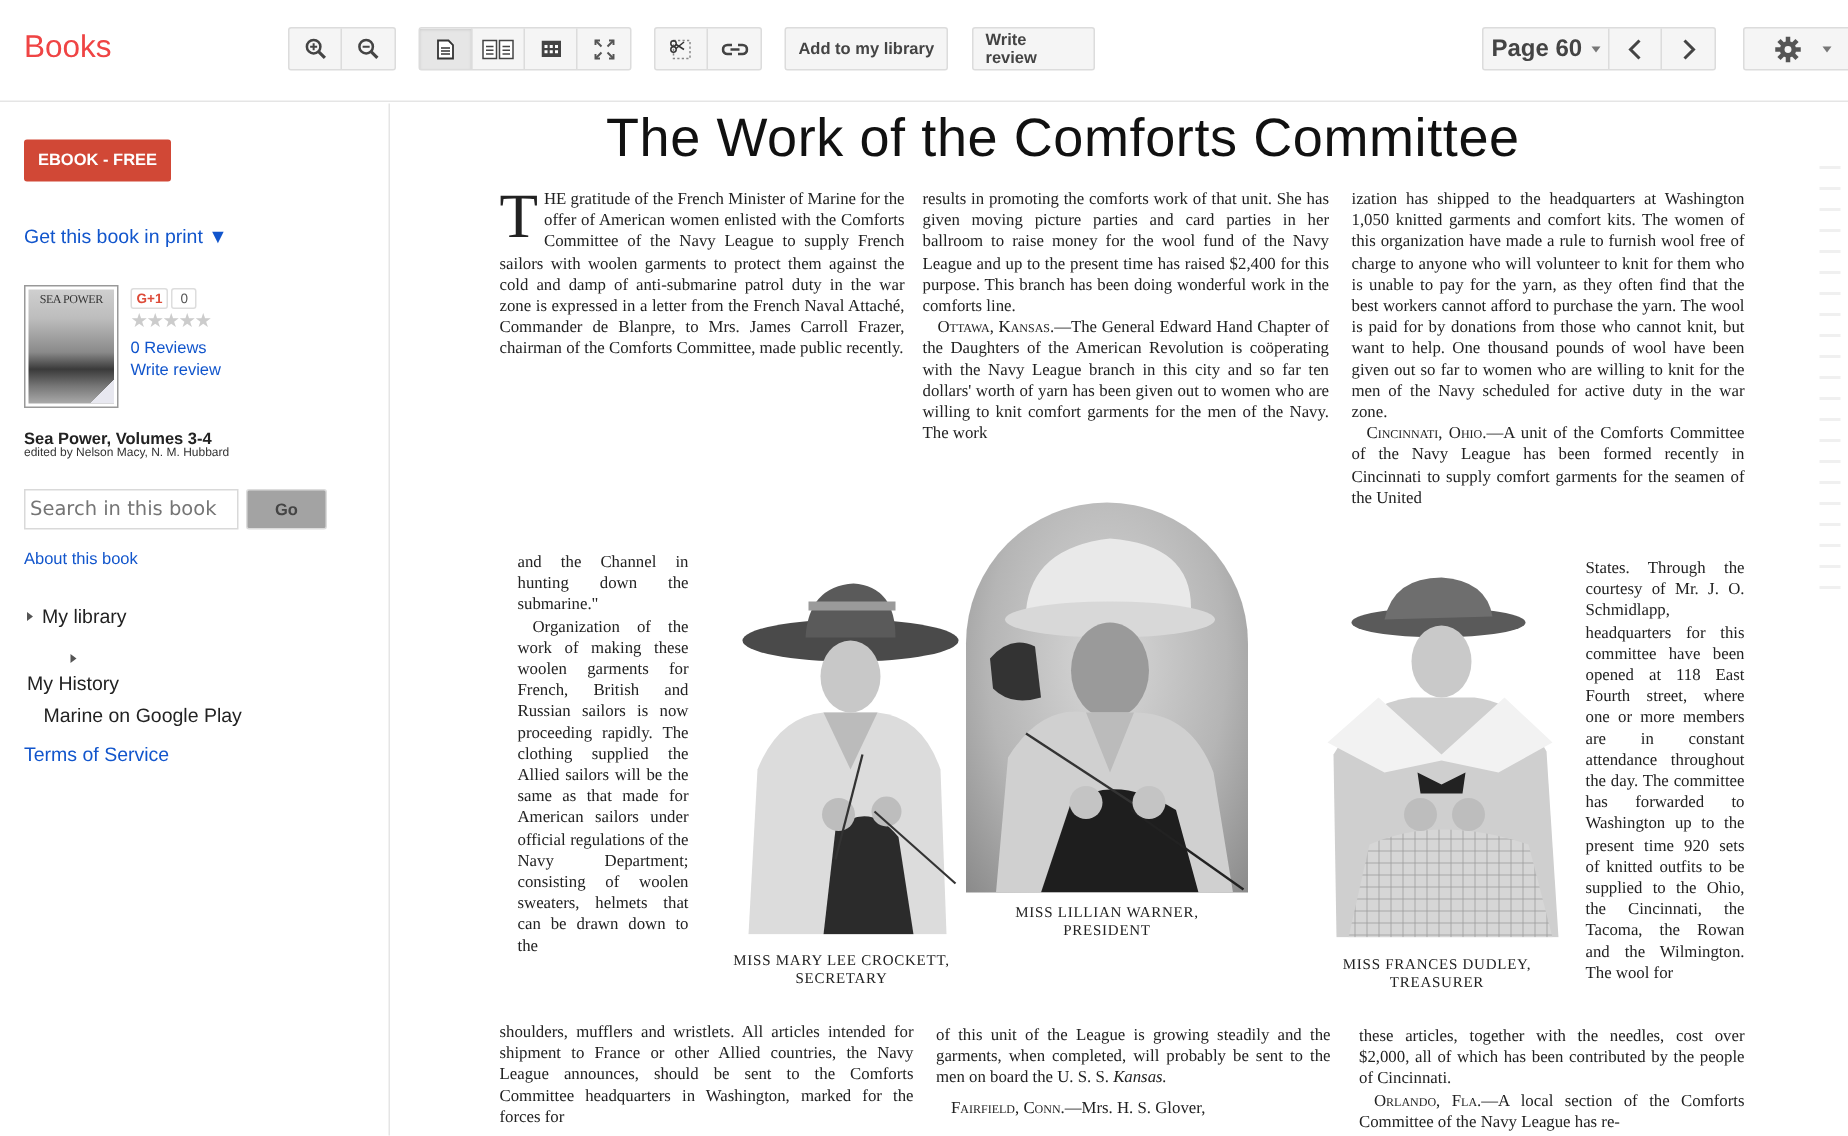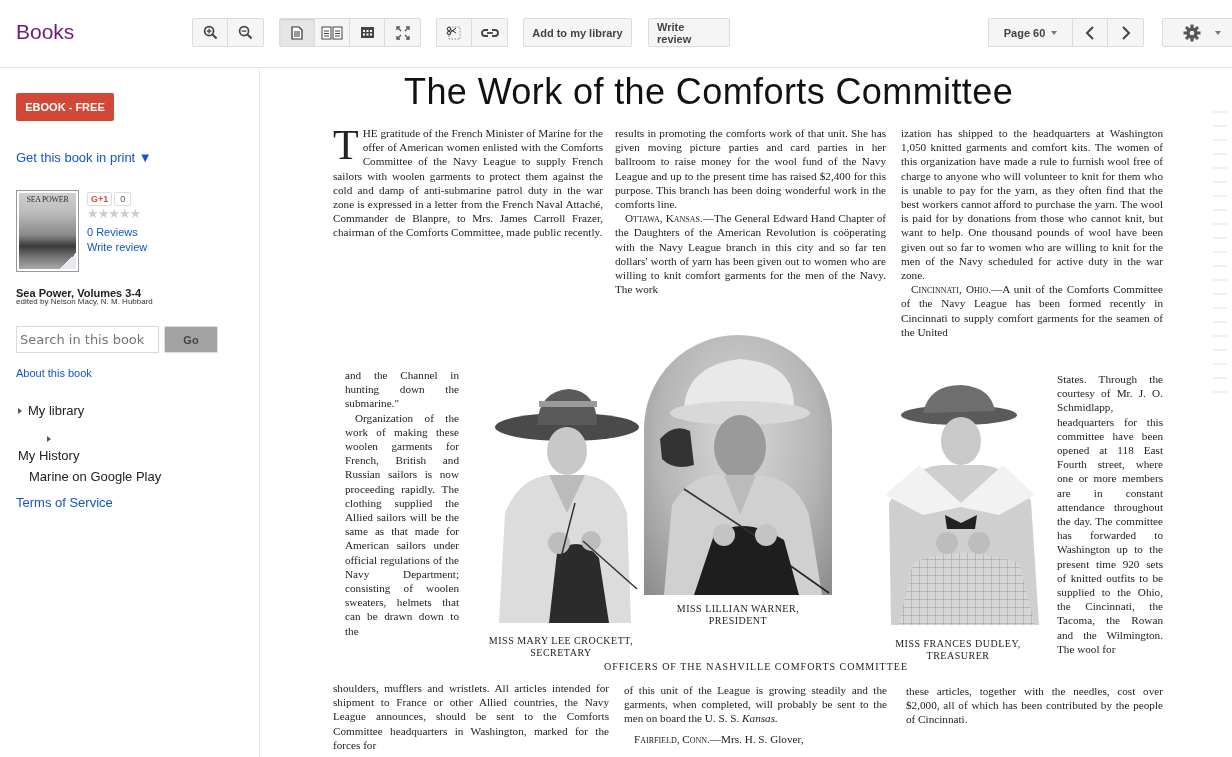--- a/index.html
+++ b/index.html
@@ -1,27 +1,27 @@
 <!DOCTYPE html>
 <html><head>
 <meta charset="utf-8">
 <style>
   * { box-sizing: border-box; margin: 0; padding: 0; }
   html, body { width: 1232px; height: 757px; overflow: hidden; background: #fff; font-family: "Liberation Sans", sans-serif; }
 
   
   .topbar { position: absolute; left: 0; top: 0; width: 1232px; height: 68px; background: #fff; border-bottom: 1px solid #e5e5e5; }
-  .logo { position: absolute; left: 16px; top: 20px; font-size: 21px; color: #701a75; font-family: "Liberation Sans", sans-serif; }
+  .logo { position: absolute; left: 16px; top: 20px; font-size: 21px; color: #ef4444; font-family: "Liberation Sans", sans-serif; }
   .btn-group { position: absolute; top: 18px; height: 29px; display: flex; border: 1px solid #dcdcdc; border-radius: 2px; background: #f5f5f5; }
   .btn-group .tb { width: 35px; height: 27px; display: flex; align-items: center; justify-content: center; border-right: 1px solid #dcdcdc; color: #444; cursor: pointer; }
   .btn-group .tb:last-child { border-right: none; }
   .btn-group .tb.active { background: #e6e6e6; box-shadow: inset 0 1px 2px rgba(0,0,0,.1); }
   .tbtn { position: absolute; top: 18px; height: 29px; border: 1px solid #dcdcdc; border-radius: 2px; background: #f5f5f5; font-size: 11px; font-weight: bold; color: #444; display: flex; align-items: center; justify-content: center; padding: 0 8px; cursor: pointer; }
   .page-group { position: absolute; left: 988px; top: 18px; height: 29px; display: flex; border: 1px solid #dcdcdc; border-radius: 2px; background: #f5f5f5; }
-  .page-sel { width: 84px; display: flex; align-items: center; justify-content: center; font-size: 11px; font-weight: bold; color: #444; border-right: 1px solid #dcdcdc; gap: 6px; }
+  .page-sel { width: 84px; display: flex; align-items: center; justify-content: center; font-size: 16px; font-weight: bold; color: #444; border-right: 1px solid #dcdcdc; gap: 6px; }
   .caret { width: 0; height: 0; border-left: 3.5px solid transparent; border-right: 3.5px solid transparent; border-top: 4px solid #777; display: inline-block; }
   .nav-btn { width: 35px; display: flex; align-items: center; justify-content: center; border-right: 1px solid #dcdcdc; }
   .nav-btn:last-child { border-right: none; }
   .settings-btn { position: absolute; left: 1162px; top: 18px; width: 80px; height: 29px; border: 1px solid #dcdcdc; border-radius: 2px; background: #f5f5f5; display: flex; align-items: center; padding-left: 20px; gap: 14px; }
 
   
   .sidebar { position: absolute; left: 0; top: 69px; width: 260px; height: 688px; background: #fff; border-right: 1px solid #e5e5e5; }
   .ebook-btn { position: absolute; left: 16px; top: 24px; width: 98px; height: 28px; background: #d14836; border-radius: 2px; color: #fff; font-size: 11px; font-weight: bold; display: flex; align-items: center; justify-content: center; }
   .get-print { position: absolute; left: 16px; top: 81px; font-size: 13px; color: #1155cc; }
   .cover { position: absolute; left: 16px; top: 190px; width: 63px; height: 82px; border: 1px solid #999; background: #fff; padding: 2px; }
@@ -251,20 +251,21 @@
     <p class="noindent">ization has shipped to the headquarters at Washington 1,050 knitted garments and comfort kits. The women of this organization have made a rule to furnish wool free of charge to anyone who will volunteer to knit for them who is unable to pay for the yarn, as they often find that the best workers cannot afford to purchase the yarn. The wool is paid for by donations from those who cannot knit, but want to help. One thousand pounds of wool have been given out so far to women who are willing to knit for the men of the Navy scheduled for active duty in the war zone.</p>
     <p><span class="sc">Cincinnati, Ohio.</span><span>—A unit of the Comforts Committee of the Navy League has been formed recently in Cincinnati to supply comfort garments for the seamen of the United</span></p>
   </div>
 
   <div class="col" style="left:796px; top:303px; width:106px;">
     <p class="noindent">States. Through the courtesy of Mr. J. O. Schmidlapp, headquarters for this committee have been opened at 118 East Fourth street, where one or more members are in constant attendance throughout the day. The committee has forwarded to Washington up to the present time 920 sets of knitted outfits to be supplied to the Ohio, the Cincinnati, the Tacoma, the Rowan and the Wilmington. The wool for</p>
   </div>
 
   <div class="col" style="left:645px; top:615px; width:257px;">
     <p class="noindent">these articles, together with the needles, cost over $2,000, all of which has been contributed by the people of Cincinnati.</p>
+    <p><span class="sc">Orlando, Fla.</span><span>—A local section of the Comforts Committee of the Navy League has re-</span></p>
   </div>
 
   <div class="photo photo-left">
     <svg width="162" height="240" viewBox="0 0 162 240">
       <ellipse cx="88" cy="44" rx="72" ry="14" fill="#4a4a4a"></ellipse>
       <path d="M58 42 Q60 8 90 6 Q118 8 118 42 Z" fill="#5a5a5a"></path>
       <rect x="60" y="18" width="58" height="6" fill="#9a9a9a"></rect>
       <ellipse cx="88" cy="68" rx="20" ry="24" fill="#c8c8c8"></ellipse>
       <path d="M20 240 L26 130 Q40 95 70 92 L106 92 Q136 95 148 130 L152 240 Z" fill="#dcdcdc"></path>
       <path d="M70 92 L88 130 L106 92" fill="#bbb"></path>
@@ -316,16 +317,15 @@
     <div>SECRETARY</div>
   </div>
   <div class="caption" style="left:397px; top:534px; width:160px;">
     <div>MISS LILLIAN WARNER,</div>
     <div>PRESIDENT</div>
   </div>
   <div class="caption" style="left:606px; top:569px; width:182px;">
     <div>MISS FRANCES DUDLEY,</div>
     <div>TREASURER</div>
   </div>
-  <div class="caption" style="left:310px; top:592px; width:370px; letter-spacing:1px;">OFFICERS OF THE NASHVILLE COMFORTS COMMITTEE</div>
 
   <div class="faint-right"></div>
 </div>
 
 </body></html>

